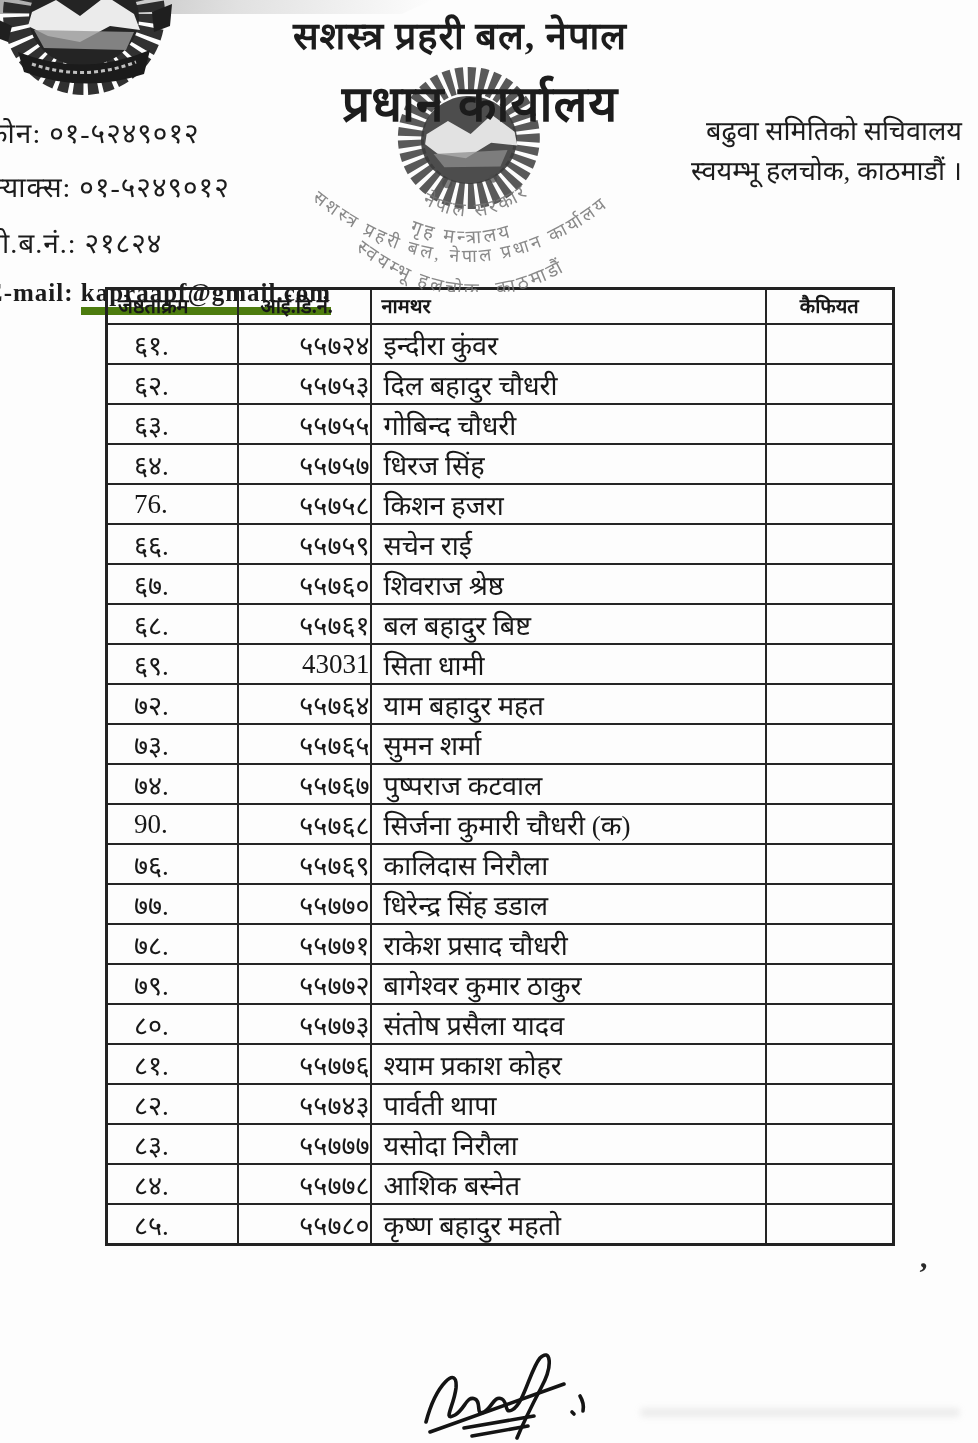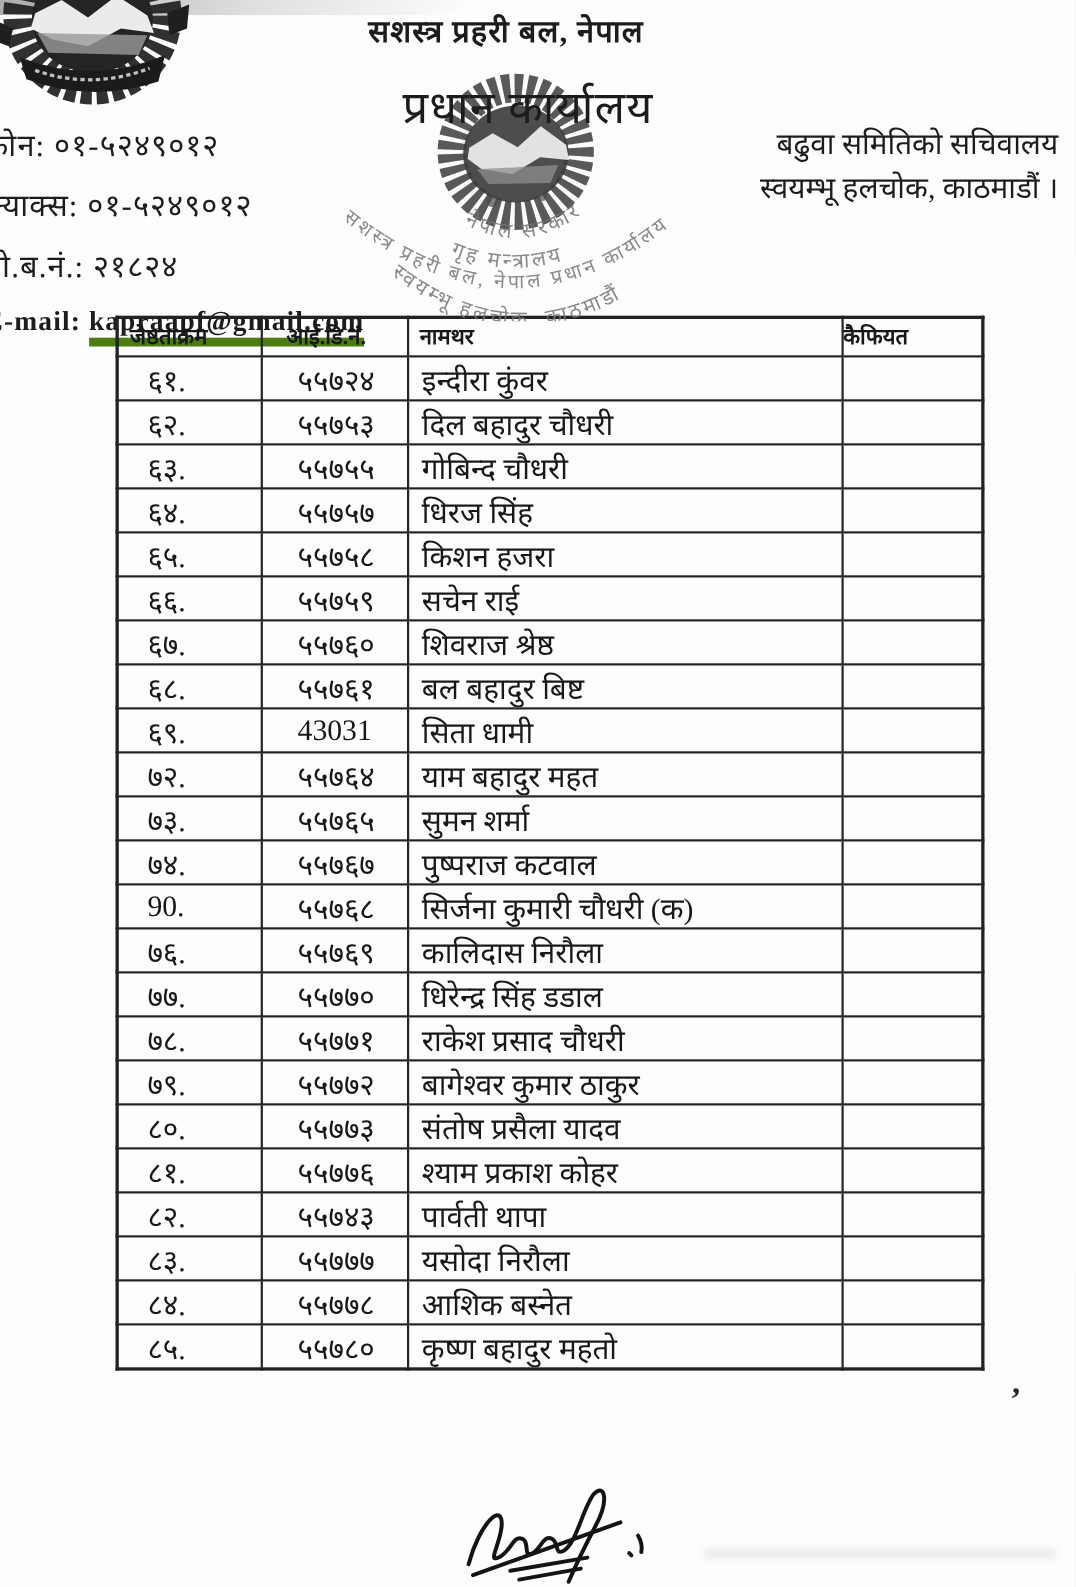--- a/index.html
+++ b/index.html
@@ -17,25 +17,25 @@
     background:linear-gradient(100deg,rgba(105,105,105,.55),rgba(160,160,160,.30) 55%,rgba(220,220,220,0));
     clip-path:polygon(0 0,100% 0,93% 100%,0 100%);
   }
   .scan-smudge-bottom{
     position:absolute;left:640px;top:1408px;width:320px;height:9px;
     background:rgba(150,150,150,.16);filter:blur(3px);border-radius:5px;
   }
   
   .org-title{
     position:absolute;left:160px;top:8px;width:600px;
-    text-align:center;font-size:28px;font-weight:700;letter-spacing:1px;
+    text-align:center;font-size:38px;font-weight:700;letter-spacing:1px;
   }
   .office-title{
     position:absolute;left:170px;top:68px;width:620px;
-    text-align:center;font-size:41px;font-weight:400;letter-spacing:1px;
+    text-align:center;font-size:50px;font-weight:700;letter-spacing:1px;
     z-index:3;
   }
   .logo{position:absolute;left:-16px;top:-14px;z-index:2;}
   .stamp{position:absolute;left:220px;top:40px;z-index:1;}
   .contact{
     position:absolute;left:-14px;top:112px;width:440px;
     font-size:28px;letter-spacing:1px;line-height:1;
   }
   .contact .line{position:absolute;left:0;white-space:nowrap;}
   .contact .l1{top:8px;}
@@ -56,24 +56,24 @@
     border-collapse:collapse;table-layout:fixed;
     font-size:27px;color:#181818;
   }
   table.roster,table.roster th,table.roster td{border:2px solid #252525;}
   table.roster{border:3px solid #222;}
   table.roster th{
     height:31px;font-weight:700;font-size:20px;
     text-align:left;padding:0 0 2px 10px;vertical-align:middle;
   }
   table.roster th.c-id{padding-left:22px;}
-  table.roster th.c-remarks{padding-left:0;}
+  table.roster th.c-remarks{text-align:center;padding-left:0;}
   table.roster td{height:38px;vertical-align:middle;padding:0;white-space:nowrap;overflow:hidden;}
   table.roster td.c-sn{padding-left:26px;margin-top:12px;}
-  table.roster td.c-id{padding-left:32px;}
+  table.roster td.c-id{padding-left:32px;text-align:right;}
   table.roster td.c-name{padding-left:12px;}
   
   .signature{position:absolute;left:412px;top:1348px;}
   .stray-mark{
     position:absolute;left:918px;top:1256px;
     font-size:30px;font-weight:700;color:#2a2a2a;transform:rotate(4deg);
   }
 </style>
 </head>
 <body>
@@ -177,21 +177,21 @@
           <td class="c-name">गोबिन्द चौधरी</td>
           <td class="c-remarks"></td>
         </tr>
         <tr>
           <td class="c-sn">६४.</td>
           <td class="c-id">५५७५७</td>
           <td class="c-name">धिरज सिंह</td>
           <td class="c-remarks"></td>
         </tr>
         <tr>
-          <td class="c-sn">६५.</td>
+          <td class="c-sn">76.</td>
           <td class="c-id">५५७५८</td>
           <td class="c-name">किशन हजरा</td>
           <td class="c-remarks"></td>
         </tr>
         <tr>
           <td class="c-sn">६६.</td>
           <td class="c-id">५५७५९</td>
           <td class="c-name">सचेन राई</td>
           <td class="c-remarks"></td>
         </tr>

